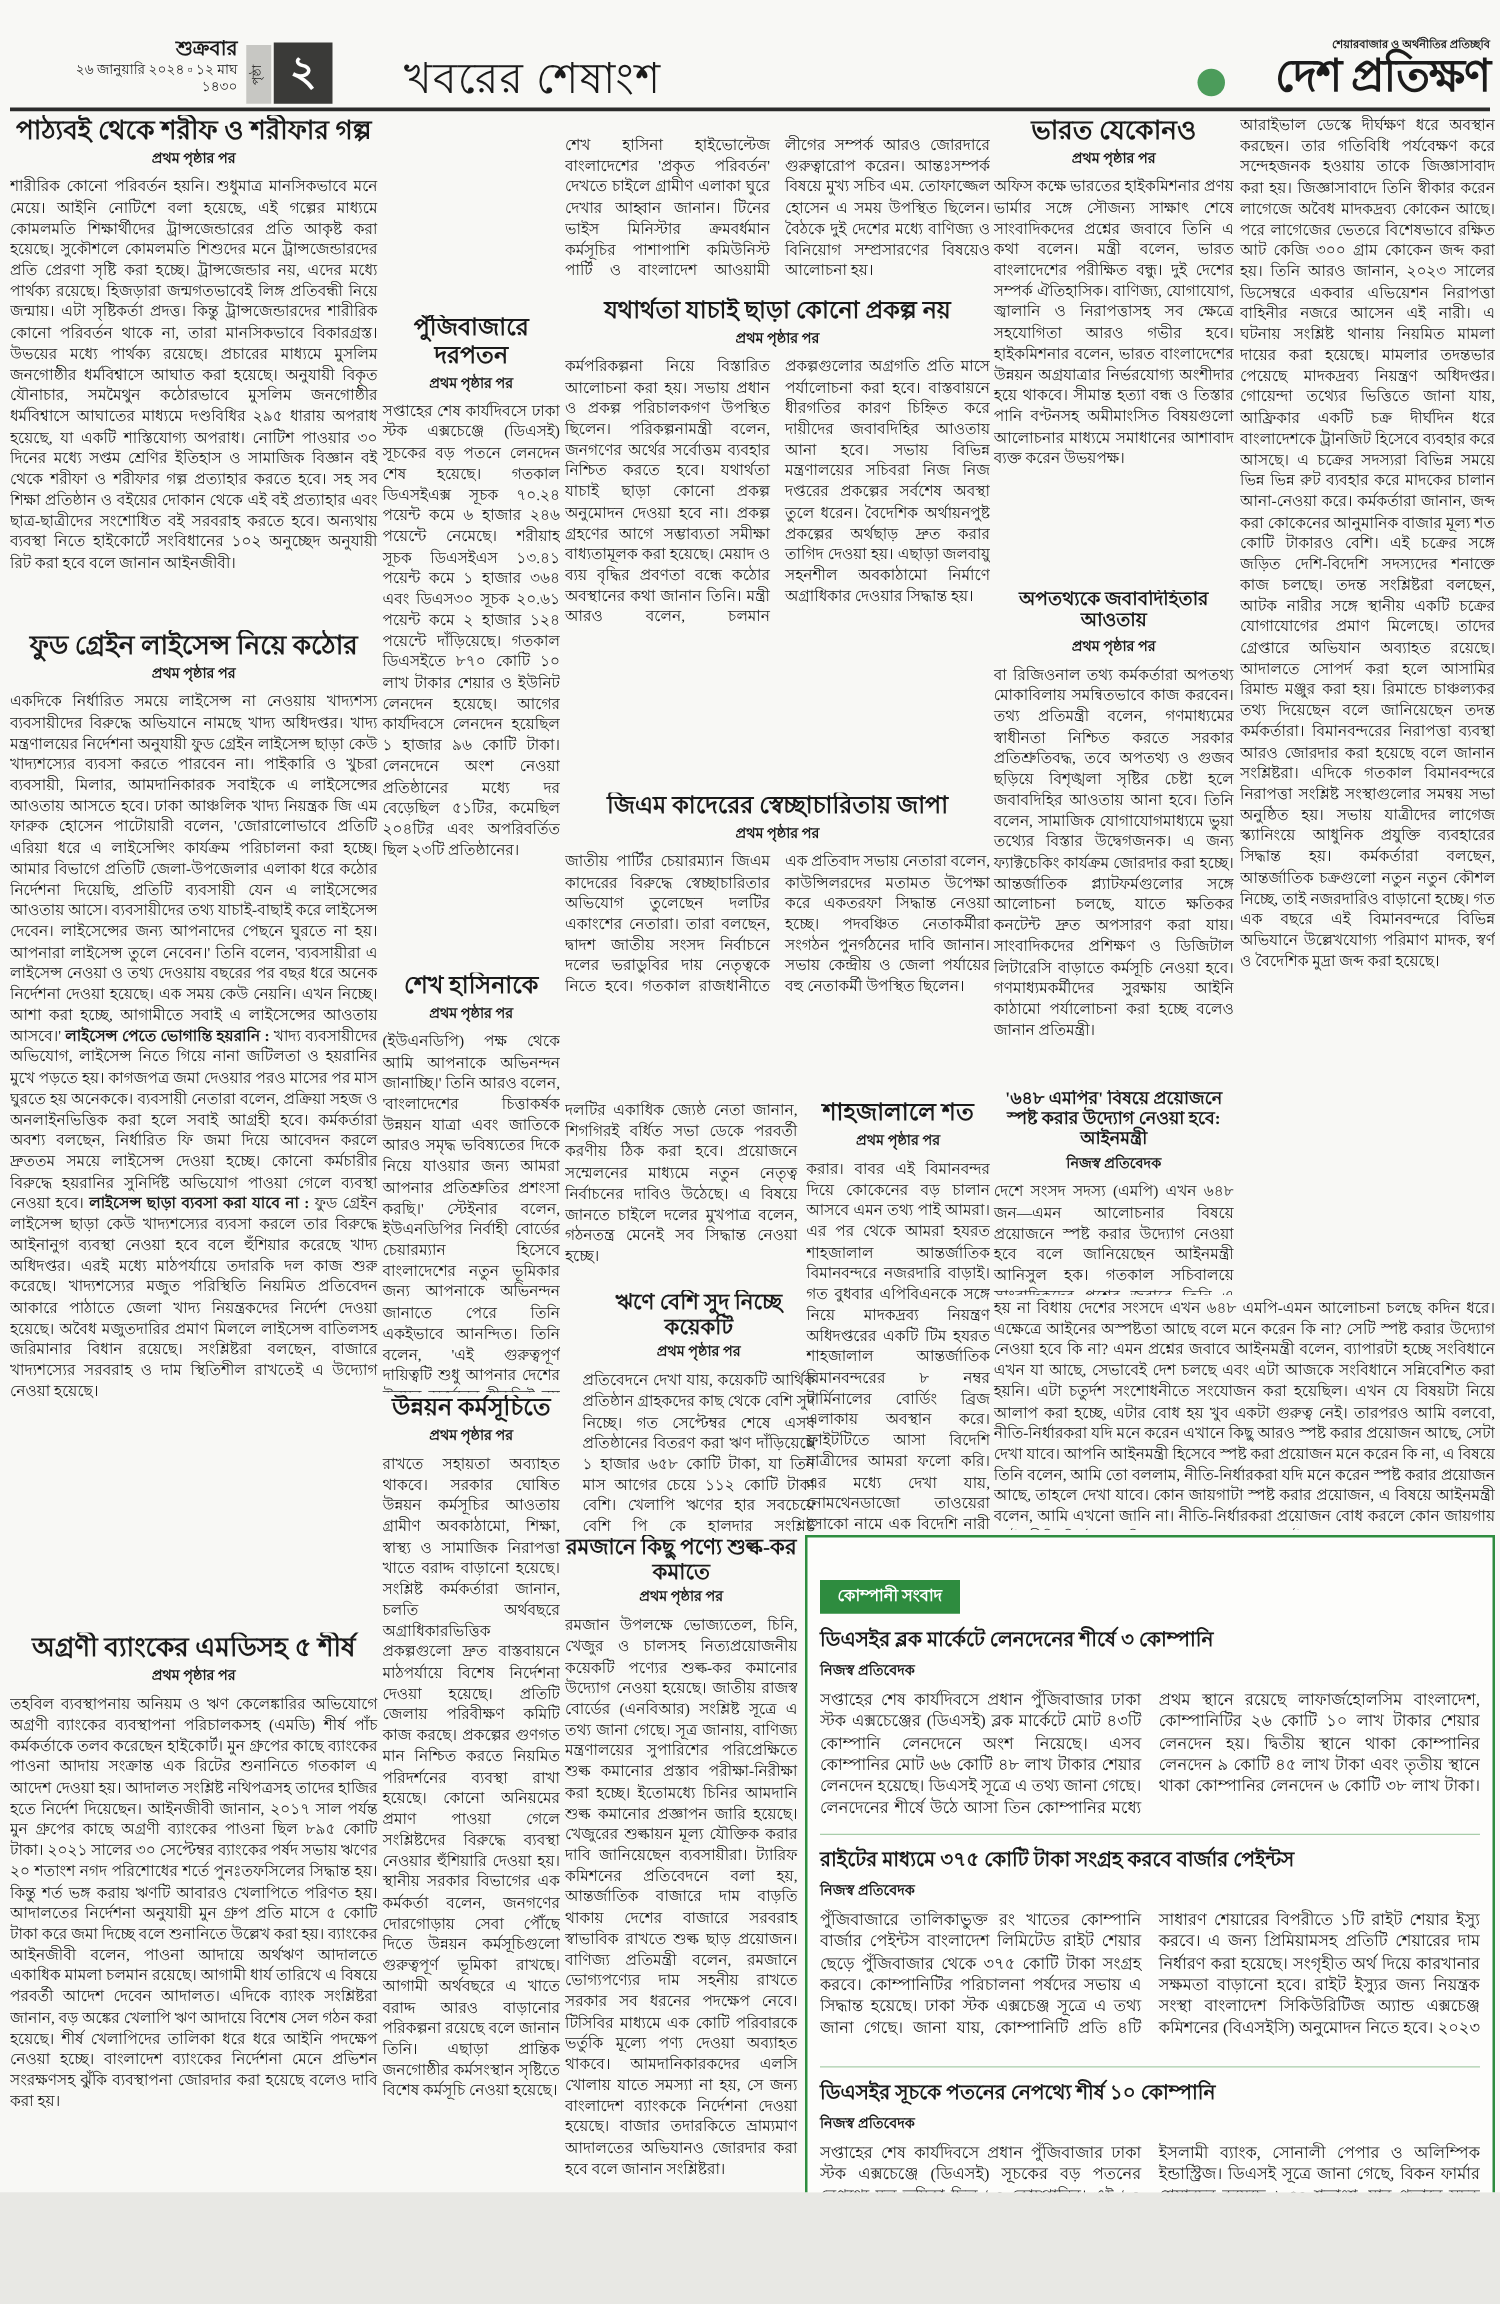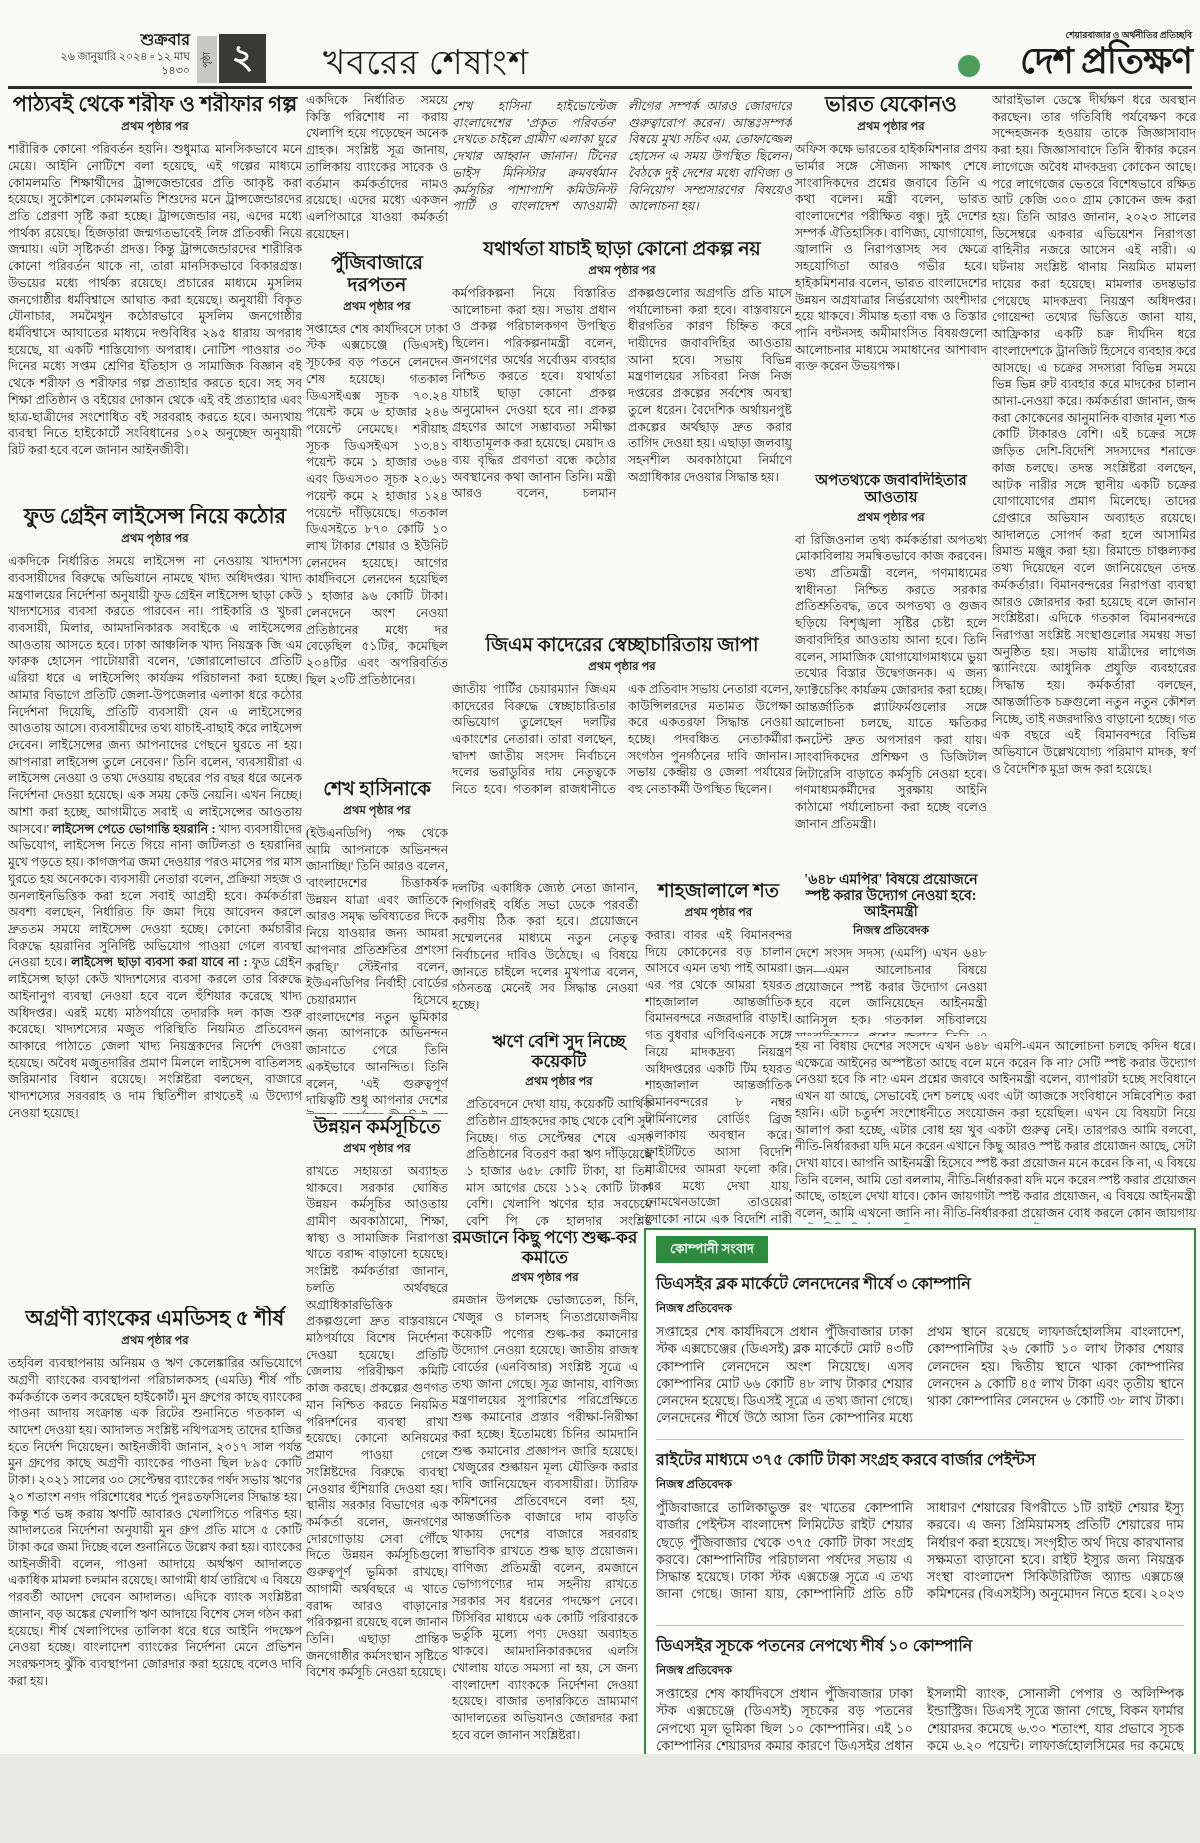--- a/index.html
+++ b/index.html
@@ -30,21 +30,21 @@
   .hl-sm{font-size:14px;}
   .cont{font-size:11.5px;font-weight:bold;text-align:center;margin:0 0 4px 0;}
   .byline{font-size:11.5px;font-weight:bold;margin:1px 0 4px 0;}
   .body{font-size:12.3px;line-height:1.36;text-align:justify;}
   .body b{font-weight:bold;}
   .cols2{column-count:2;column-gap:12px;}
   
   .cbox{position:absolute;left:644px;top:1228px;width:552px;height:608px;background:#fdfdfb;
         border:2px solid var(--green);box-sizing:border-box;padding:6px 10px;overflow:hidden;}
   .cbox-tab{display:inline-block;background:var(--green);color:#fff;font-weight:bold;font-size:13px;
-            padding:3px 14px;margin-bottom:6px;}
+            padding:3px 14px;margin-bottom:6px;margin-top:28px;}
   .csec{margin-bottom:8px;}
   .csec-hl{font-size:16px;font-weight:bold;margin:2px 0;}
   .csec-body{font-size:13px;line-height:1.33;text-align:justify;column-count:2;column-gap:14px;overflow:hidden;}
   .cdiv{height:1px;background:#a9cdaa;margin:7px 0;}
 </style>
 </head>
 <body>
 
 <div class="page">
 
@@ -81,43 +81,40 @@
       <span>ফুড গ্রেইন লাইসেন্স ছাড়া কেউ খাদ্যশস্যের ব্যবসা করলে তার বিরুদ্ধে আইনানুগ ব্যবস্থা নেওয়া হবে বলে হুঁশিয়ার করেছে খাদ্য অধিদপ্তর। এরই মধ্যে মাঠপর্যায়ে তদারকি দল কাজ শুরু করেছে। খাদ্যশস্যের মজুত পরিস্থিতি নিয়মিত প্রতিবেদন আকারে পাঠাতে জেলা খাদ্য নিয়ন্ত্রকদের নির্দেশ দেওয়া হয়েছে। অবৈধ মজুতদারির প্রমাণ মিললে লাইসেন্স বাতিলসহ জরিমানার বিধান রয়েছে। সংশ্লিষ্টরা বলছেন, বাজারে খাদ্যশস্যের সরবরাহ ও দাম স্থিতিশীল রাখতেই এ উদ্যোগ নেওয়া হয়েছে।</span>
     </div>
   </div>
 
   <div class="story" style="left:8px;top:1306px;width:294px;height:530px;">
     <div class="hl hl-xl">অগ্রণী ব্যাংকের এমডিসহ ৫ শীর্ষ</div>
     <div class="cont">প্রথম পৃষ্ঠার পর</div>
     <div class="body">তহবিল ব্যবস্থাপনায় অনিয়ম ও ঋণ কেলেঙ্কারির অভিযোগে অগ্রণী ব্যাংকের ব্যবস্থাপনা পরিচালকসহ (এমডি) শীর্ষ পাঁচ কর্মকর্তাকে তলব করেছেন হাইকোর্ট। মুন গ্রুপের কাছে ব্যাংকের পাওনা আদায় সংক্রান্ত এক রিটের শুনানিতে গতকাল এ আদেশ দেওয়া হয়। আদালত সংশ্লিষ্ট নথিপত্রসহ তাদের হাজির হতে নির্দেশ দিয়েছেন। আইনজীবী জানান, ২০১৭ সাল পর্যন্ত মুন গ্রুপের কাছে অগ্রণী ব্যাংকের পাওনা ছিল ৮৯৫ কোটি টাকা। ২০২১ সালের ৩০ সেপ্টেম্বর ব্যাংকের পর্ষদ সভায় ঋণের ২০ শতাংশ নগদ পরিশোধের শর্তে পুনঃতফসিলের সিদ্ধান্ত হয়। কিন্তু শর্ত ভঙ্গ করায় ঋণটি আবারও খেলাপিতে পরিণত হয়। আদালতের নির্দেশনা অনুযায়ী মুন গ্রুপ প্রতি মাসে ৫ কোটি টাকা করে জমা দিচ্ছে বলে শুনানিতে উল্লেখ করা হয়। ব্যাংকের আইনজীবী বলেন, পাওনা আদায়ে অর্থঋণ আদালতে একাধিক মামলা চলমান রয়েছে। আগামী ধার্য তারিখে এ বিষয়ে পরবর্তী আদেশ দেবেন আদালত। এদিকে ব্যাংক সংশ্লিষ্টরা জানান, বড় অঙ্কের খেলাপি ঋণ আদায়ে বিশেষ সেল গঠন করা হয়েছে। শীর্ষ খেলাপিদের তালিকা ধরে ধরে আইনি পদক্ষেপ নেওয়া হচ্ছে। বাংলাদেশ ব্যাংকের নির্দেশনা মেনে প্রভিশন সংরক্ষণসহ ঝুঁকি ব্যবস্থাপনা জোরদার করা হয়েছে বলেও দাবি করা হয়।</div>
   </div>
 
-  <div class="story" style="left:306px;top:92px;width:142px;height:158px;">
-    <div class="body">একদিকে নির্ধারিত সময়ে কিস্তি পরিশোধ না করায় খেলাপি হয়ে পড়েছেন অনেক গ্রাহক। সংশ্লিষ্ট সূত্র জানায়, তালিকায় ব্যাংকের সাবেক ও বর্তমান কর্মকর্তাদের নামও রয়েছে। এদের মধ্যে একজন এলপিআরে যাওয়া কর্মকর্তা রয়েছেন।</div>
-  </div>
 
   <div class="story" style="left:306px;top:252px;width:142px;height:524px;">
     <div class="hl hl-lg">পুঁজিবাজারে দরপতন</div>
     <div class="cont">প্রথম পৃষ্ঠার পর</div>
     <div class="body">সপ্তাহের শেষ কার্যদিবসে ঢাকা স্টক এক্সচেঞ্জে (ডিএসই) সূচকের বড় পতনে লেনদেন শেষ হয়েছে। গতকাল ডিএসইএক্স সূচক ৭০.২৪ পয়েন্ট কমে ৬ হাজার ২৪৬ পয়েন্টে নেমেছে। শরীয়াহ সূচক ডিএসইএস ১৩.৪১ পয়েন্ট কমে ১ হাজার ৩৬৪ এবং ডিএস৩০ সূচক ২০.৬১ পয়েন্ট কমে ২ হাজার ১২৪ পয়েন্টে দাঁড়িয়েছে। গতকাল ডিএসইতে ৮৭০ কোটি ১০ লাখ টাকার শেয়ার ও ইউনিট লেনদেন হয়েছে। আগের কার্যদিবসে লেনদেন হয়েছিল ১ হাজার ৯৬ কোটি টাকা। লেনদেনে অংশ নেওয়া প্রতিষ্ঠানের মধ্যে দর বেড়েছিল ৫১টির, কমেছিল ২০৪টির এবং অপরিবর্তিত ছিল ২৩টি প্রতিষ্ঠানের।</div>
   </div>
 
   <div class="story" style="left:306px;top:778px;width:142px;height:336px;">
     <div class="hl hl-lg">শেখ হাসিনাকে</div>
     <div class="cont">প্রথম পৃষ্ঠার পর</div>
     <div class="body">(ইউএনডিপি) পক্ষ থেকে আমি আপনাকে অভিনন্দন জানাচ্ছি।' তিনি আরও বলেন, 'বাংলাদেশের চিত্তাকর্ষক উন্নয়ন যাত্রা এবং জাতিকে আরও সমৃদ্ধ ভবিষ্যতের দিকে নিয়ে যাওয়ার জন্য আমরা আপনার প্রতিশ্রুতির প্রশংসা করছি।' স্টেইনার বলেন, ইউএনডিপির নির্বাহী বোর্ডের চেয়ারম্যান হিসেবে বাংলাদেশের নতুন ভূমিকার জন্য আপনাকে অভিনন্দন জানাতে পেরে তিনি একইভাবে আনন্দিত। তিনি বলেন, 'এই গুরুত্বপূর্ণ দায়িত্বটি শুধু আপনার দেশের উন্নয়ন অর্জনের স্বীকৃতিই নয় বরং বাংলাদেশের জন্য বৈশ্বিক উন্নয়ন অংশীদারত্বে নেতৃত্বের সুযোগ।'</div>
   </div>
 
   <div class="story" style="left:306px;top:1116px;width:142px;height:720px;">
     <div class="hl hl-lg">উন্নয়ন কর্মসূচিতে</div>
     <div class="cont">প্রথম পৃষ্ঠার পর</div>
     <div class="body">রাখতে সহায়তা অব্যাহত থাকবে। সরকার ঘোষিত উন্নয়ন কর্মসূচির আওতায় গ্রামীণ অবকাঠামো, শিক্ষা, স্বাস্থ্য ও সামাজিক নিরাপত্তা খাতে বরাদ্দ বাড়ানো হয়েছে। সংশ্লিষ্ট কর্মকর্তারা জানান, চলতি অর্থবছরে অগ্রাধিকারভিত্তিক প্রকল্পগুলো দ্রুত বাস্তবায়নে মাঠপর্যায়ে বিশেষ নির্দেশনা দেওয়া হয়েছে। প্রতিটি জেলায় পরিবীক্ষণ কমিটি কাজ করছে। প্রকল্পের গুণগত মান নিশ্চিত করতে নিয়মিত পরিদর্শনের ব্যবস্থা রাখা হয়েছে। কোনো অনিয়মের প্রমাণ পাওয়া গেলে সংশ্লিষ্টদের বিরুদ্ধে ব্যবস্থা নেওয়ার হুঁশিয়ারি দেওয়া হয়। স্থানীয় সরকার বিভাগের এক কর্মকর্তা বলেন, জনগণের দোরগোড়ায় সেবা পৌঁছে দিতে উন্নয়ন কর্মসূচিগুলো গুরুত্বপূর্ণ ভূমিকা রাখছে। আগামী অর্থবছরে এ খাতে বরাদ্দ আরও বাড়ানোর পরিকল্পনা রয়েছে বলে জানান তিনি। এছাড়া প্রান্তিক জনগোষ্ঠীর কর্মসংস্থান সৃষ্টিতে বিশেষ কর্মসূচি নেওয়া হয়েছে।</div>
   </div>
 
-  <div class="story" style="left:452px;top:98px;width:340px;height:144px;font-style:italic;">
+  <div class="story" style="left:452px;top:108px;width:340px;height:144px;">
     <div class="body cols2">শেখ হাসিনা হাইভোল্টেজ বাংলাদেশের 'প্রকৃত পরিবর্তন' দেখতে চাইলে গ্রামীণ এলাকা ঘুরে দেখার আহ্বান জানান। টিনের ভাইস মিনিস্টার ক্রমবর্ধমান কর্মসূচির পাশাপাশি কমিউনিস্ট পার্টি ও বাংলাদেশ আওয়ামী লীগের সম্পর্ক আরও জোরদারে গুরুত্বারোপ করেন। আন্তঃসম্পর্ক বিষয়ে মুখ্য সচিব এম. তোফাজ্জেল হোসেন এ সময় উপস্থিত ছিলেন। বৈঠকে দুই দেশের মধ্যে বাণিজ্য ও বিনিয়োগ সম্প্রসারণের বিষয়েও আলোচনা হয়।</div>
   </div>
 
   <div class="story" style="left:452px;top:238px;width:340px;height:394px;">
     <div class="hl hl-lg">যথার্থতা যাচাই ছাড়া কোনো প্রকল্প নয়</div>
     <div class="cont">প্রথম পৃষ্ঠার পর</div>
     <div class="body cols2">কর্মপরিকল্পনা নিয়ে বিস্তারিত আলোচনা করা হয়। সভায় প্রধান ও প্রকল্প পরিচালকগণ উপস্থিত ছিলেন। পরিকল্পনামন্ত্রী বলেন, জনগণের অর্থের সর্বোত্তম ব্যবহার নিশ্চিত করতে হবে। যথার্থতা যাচাই ছাড়া কোনো প্রকল্প অনুমোদন দেওয়া হবে না। প্রকল্প গ্রহণের আগে সম্ভাব্যতা সমীক্ষা বাধ্যতামূলক করা হয়েছে। মেয়াদ ও ব্যয় বৃদ্ধির প্রবণতা বন্ধে কঠোর অবস্থানের কথা জানান তিনি। মন্ত্রী আরও বলেন, চলমান প্রকল্পগুলোর অগ্রগতি প্রতি মাসে পর্যালোচনা করা হবে। বাস্তবায়নে ধীরগতির কারণ চিহ্নিত করে দায়ীদের জবাবদিহির আওতায় আনা হবে। সভায় বিভিন্ন মন্ত্রণালয়ের সচিবরা নিজ নিজ দপ্তরের প্রকল্পের সর্বশেষ অবস্থা তুলে ধরেন। বৈদেশিক অর্থায়নপুষ্ট প্রকল্পের অর্থছাড় দ্রুত করার তাগিদ দেওয়া হয়। এছাড়া জলবায়ু সহনশীল অবকাঠামো নির্মাণে অগ্রাধিকার দেওয়ার সিদ্ধান্ত হয়।</div>
   </div>
 
   <div class="story" style="left:452px;top:634px;width:340px;height:244px;">

